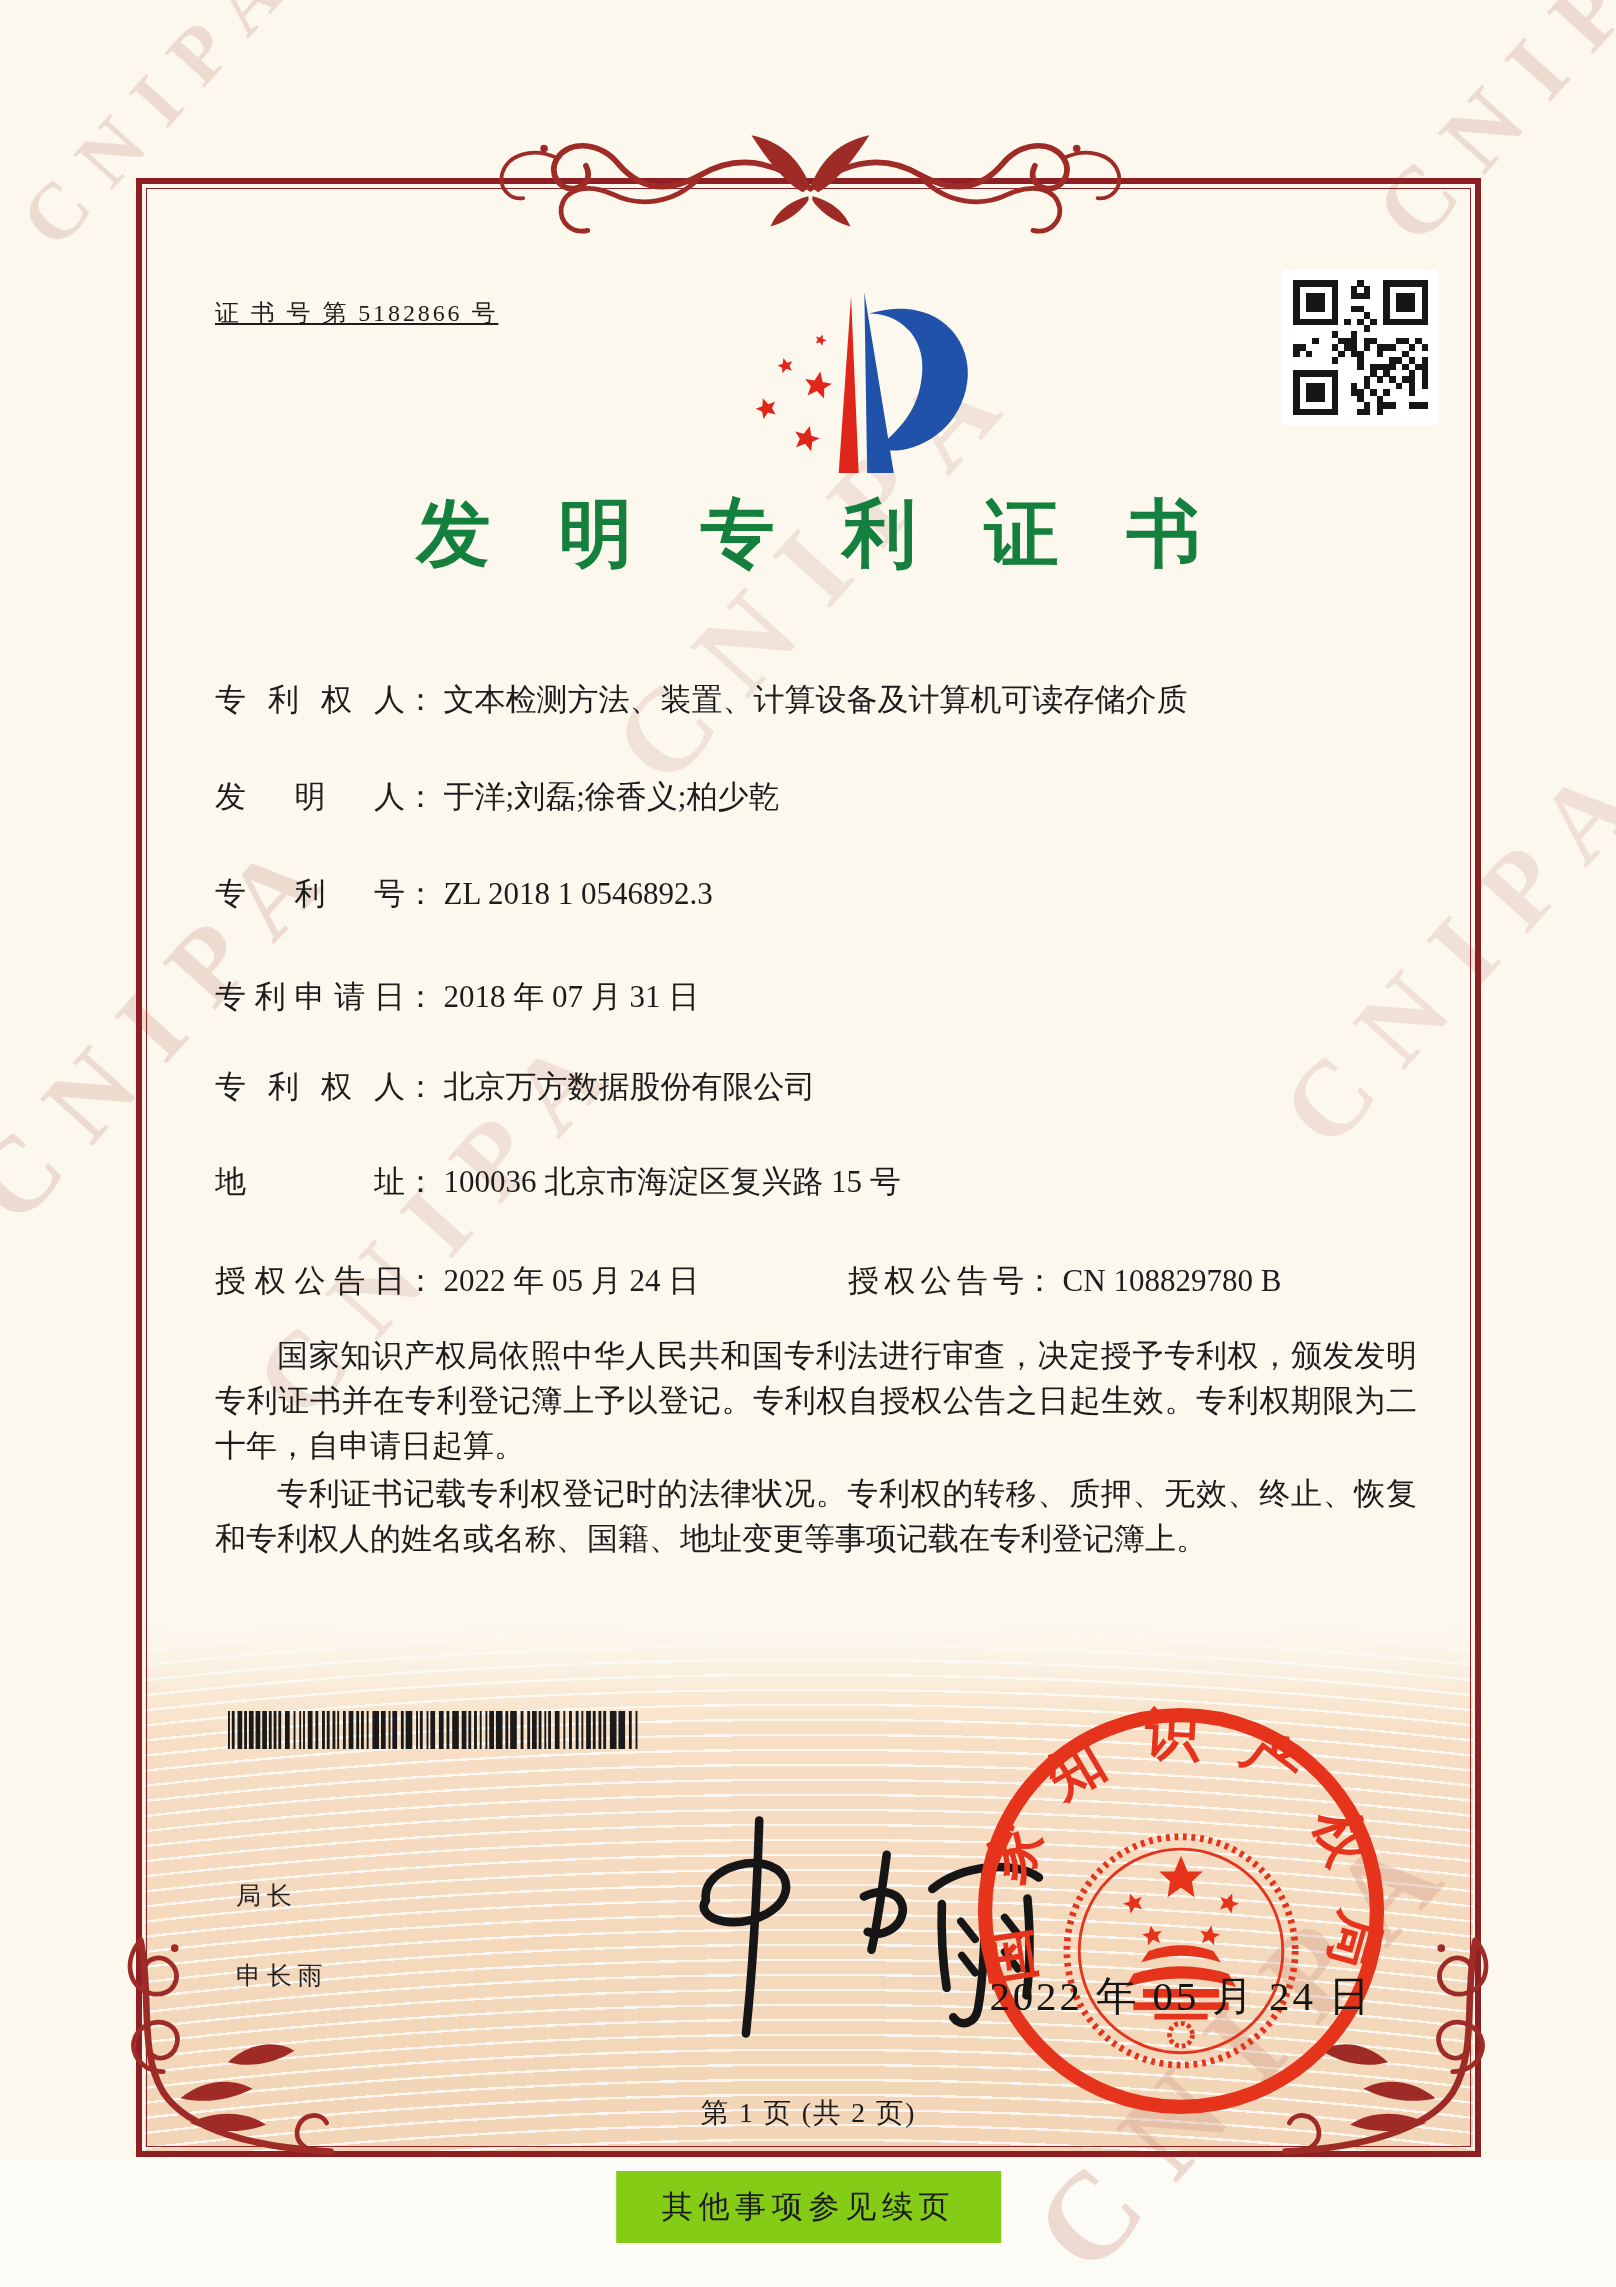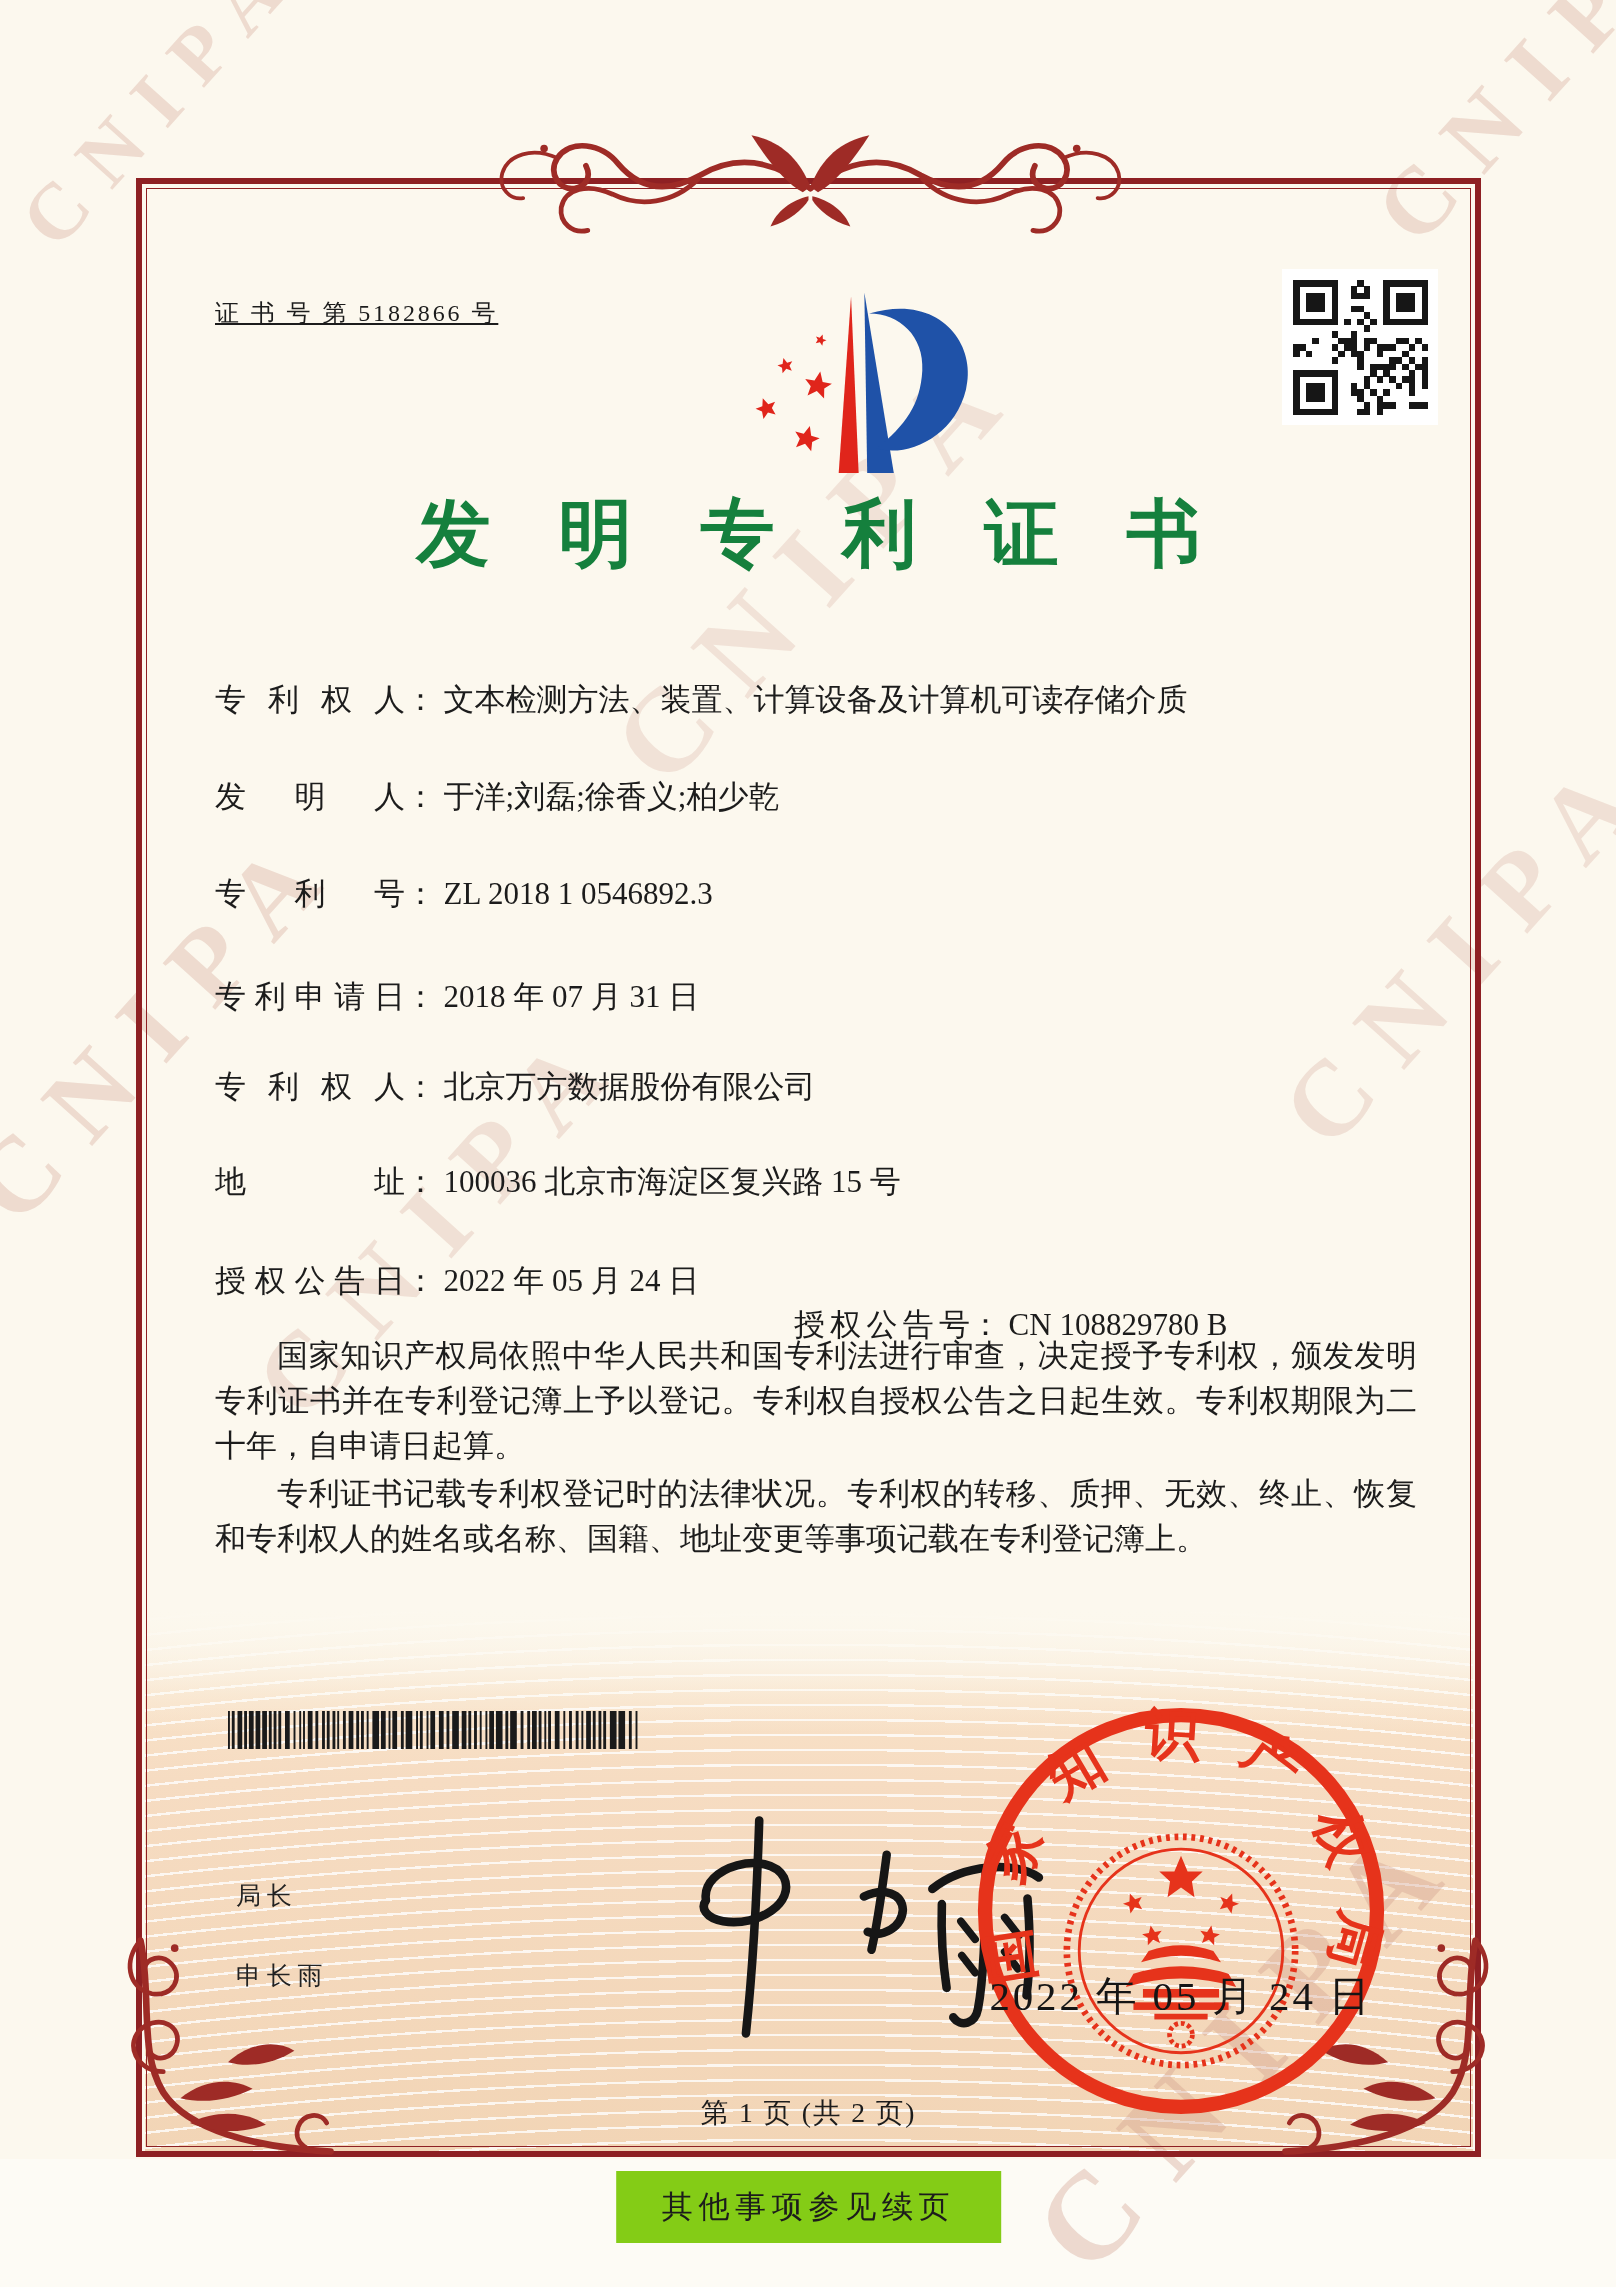--- a/index.html
+++ b/index.html
@@ -51,21 +51,21 @@
   .logo{left:719px; top:264px; width:285px; height:230px; z-index:4;}
   .qr{left:1282px; top:269px; width:156px; height:156px; background:#fff; z-index:4;}
   .qr svg{display:block; margin:10.5px; width:135px; height:135px; shape-rendering:crispEdges;}
   .title{left:136px; top:485px; width:1345px; text-align:center;
          font-size:74px; font-weight:bold; letter-spacing:68px; text-indent:68px; color:#15803d;}
   .row{left:215px; font-size:31px; line-height:42px; white-space:nowrap;}
   .row .lbl{display:inline-block; width:190px; text-align:justify; text-align-last:justify; vertical-align:top;}
   .row .colon{margin-right:7.6px;}
   .r0{top:679px;} .r1{top:776px;} .r2{top:873px;} .r3{top:976px;}
   .r4{top:1066px;} .r5{top:1161px;} .r6{top:1260px;}
-  .r6b{left:794px; top:1260px;margin-top:44px;}
+  .r6b{left:848px; top:1260px;}
   .r6b .lbl{width:176px;}
   .paras{left:215px; top:1333px; width:1202px; font-size:31px; line-height:45px;
          text-align:justify; z-index:4;}
   .paras p{margin:0; text-indent:2em;}
   .paras p + p{margin-top:2.9px;}
   .barcode{left:228px; top:1711px; z-index:4;}
   .signer{font-family:"Liberation Sans","DejaVu Sans",sans-serif; font-size:25px;
           letter-spacing:5.7px; color:#222; z-index:4;}
   .signer.t{left:236px; top:1879px;}
   .signer.n{left:236px; top:1959px;}

